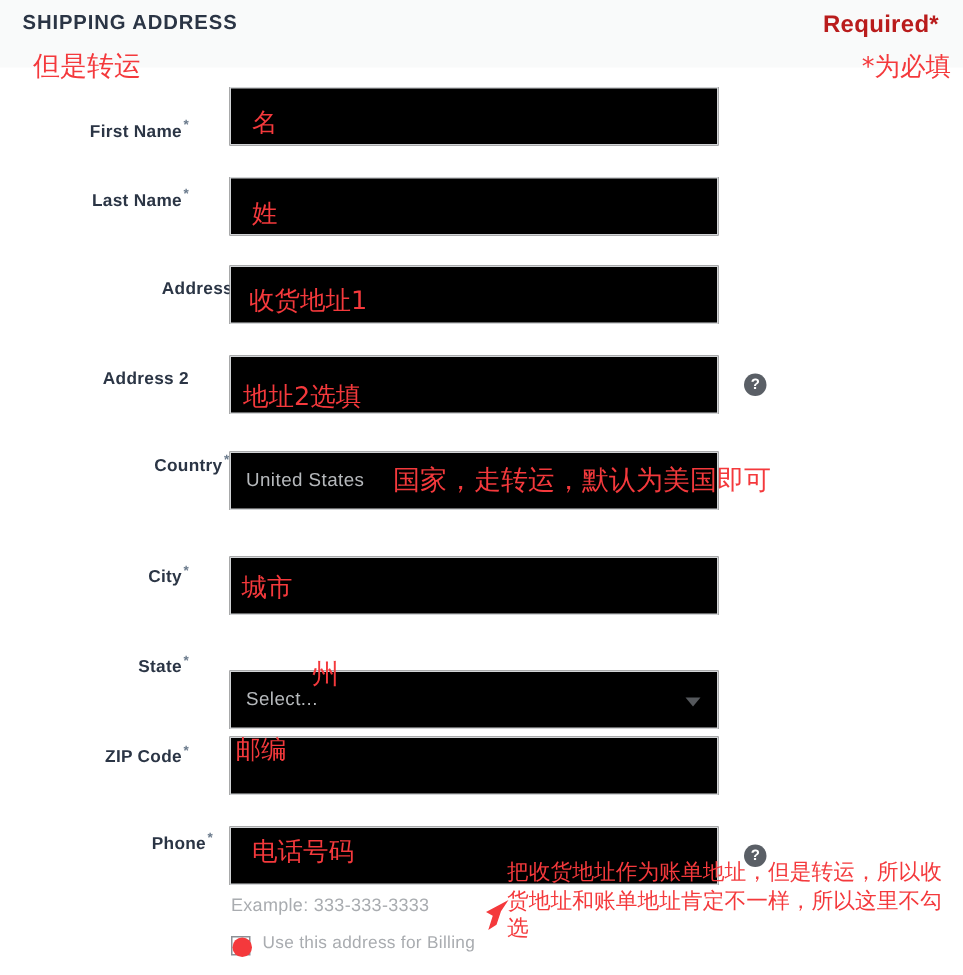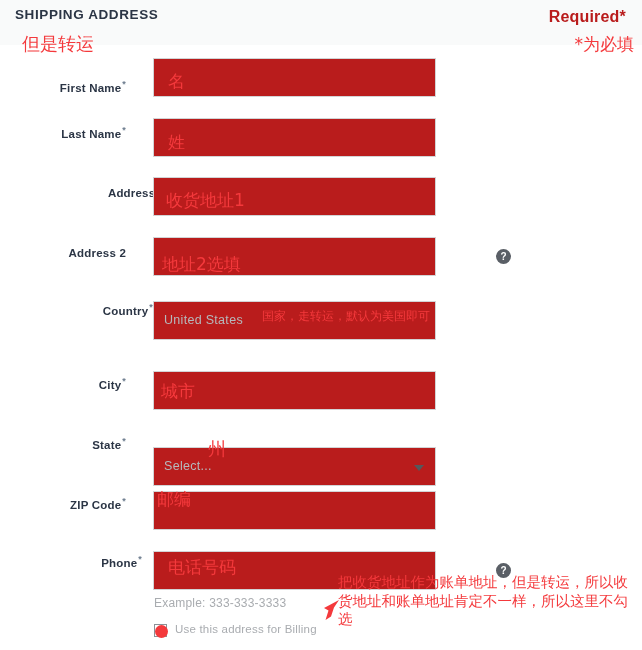--- a/index.html
+++ b/index.html
@@ -71,25 +71,25 @@
   .field-label .req-star {
     color: #6a7a8c;
     font-size: 9px;
     vertical-align: super;
     line-height: 0;
     margin-left: 1px;
   }
   .input-box {
     position: absolute;
     left: 153px;
-    width: 283px;
+    width: 326px;
     height: 39px;
     box-sizing: border-box;
     border: 1px solid #d2d4d6;
-    background: #b91c1c;
+    background: #000000;
     border-radius: 0;
   }
   .input-box .placeholder {
     position: absolute;
     left: 10px;
     top: 11px;
     font-size: 12.5px;
     color: #b6b9bc;
     letter-spacing: 0.3px;
   }
@@ -267,21 +267,21 @@
   </div>
 </div>
 
 <div class="annot annot-title">但是转运</div>
 <div class="annot annot-required">*为必填</div>
 
 <div class="annot annot-in-field" style="left:168px; top:70px;">名</div>
 <div class="annot annot-in-field" style="left:168px; top:131px;">姓</div>
 <div class="annot annot-in-field" style="left:166px; top:189px;">收货地址1</div>
 <div class="annot annot-in-field" style="left:162px; top:253px;">地址2选填</div>
-<div class="annot annot-note" style="left:262px; top:308px; font-size:12px;">国家，走转运，默认为美国即可</div>
+<div class="annot annot-note" style="left:262px; top:308px; font-size:18px;">国家，走转运，默认为美国即可</div>
 <div class="annot annot-in-field" style="left:161px; top:380px;">城市</div>
 <div class="annot annot-note" style="left:208px; top:437px; font-size:18px;">州</div>
 <div class="annot annot-in-field" style="left:157px; top:488px;">邮编</div>
 <div class="annot annot-in-field" style="left:168px; top:556px;">电话号码</div>
 
 <div class="annot-block" style="left:338px; top:574px;">把收货地址作为账单地址，但是转运，所以收货地址和账单地址肯定不一样，所以这里不勾选</div>
 
 <div class="annot-circle" style="left:155px; top:625px;"></div>
 
 <svg class="annot-arrow" style="left:315px; top:598px;" viewBox="0 0 26 26">

